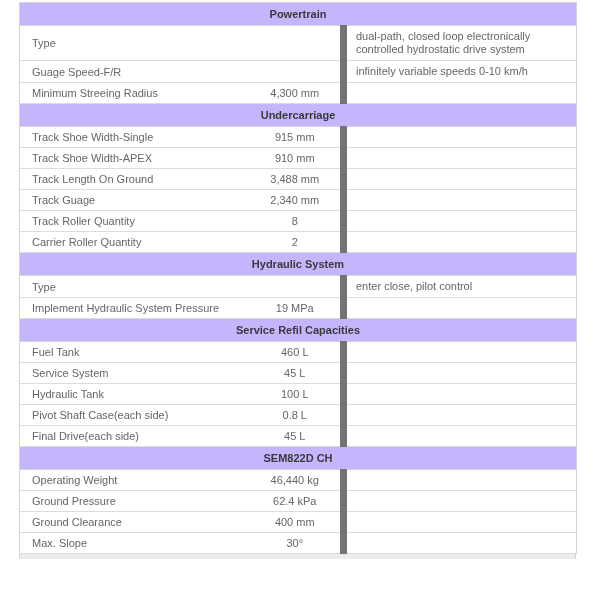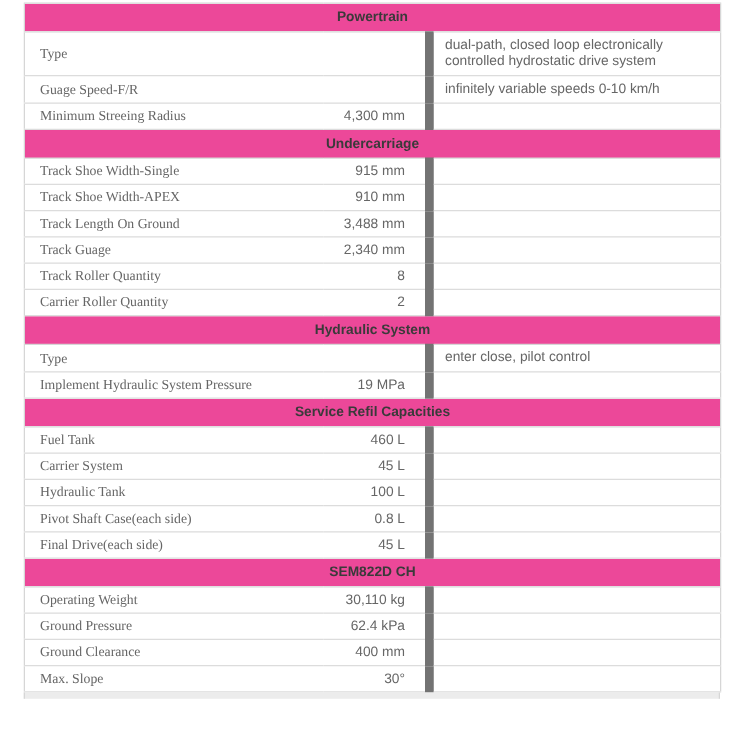--- a/index.html
+++ b/index.html
@@ -19,40 +19,39 @@
     font-size: 11px;
     color: #666666;
     border: 1px solid #d6d6d6;
   }
   .spec-table td {
     border-bottom: 1px solid #dcdcdc;
     vertical-align: middle;
     overflow: hidden;
   }
   tr.section-row td {
-    background: #ec4899;
+    background: #c4b5fd;
     color: #3a3a3a;
     font-weight: bold;
     text-align: center;
     height: 20px;
     border-bottom: 1px solid #d6d6d6;
     border-top: 1px solid #d6d6d6;
   }
   tr.spec-row {
     height: 21px;
   }
   td.label-cell {
     padding-left: 12px;
     padding-right: 4px;
-    font-family: Liberation Serif, serif;
   }
   td.value-cell {
     padding-left: 7px;
     padding-right: 16px;
-    text-align: right;
+    text-align: center;
   }
   td.detail-cell {
     border-left: 7px solid #737373;
     padding-left: 9px;
     padding-right: 3px;
     line-height: 13px;
   }
   td.detail-cell .detail-text {
     display: block;
     padding: 3px 0;
@@ -166,21 +165,21 @@
         <td colspan="3">Service Refil Capacities</td>
       </tr>
       <tr class="spec-row">
         <td class="label-cell">Fuel Tank</td>
         <td class="value-cell">460 L</td>
         <td class="detail-cell">
           <span class="detail-text"></span>
         </td>
       </tr>
       <tr class="spec-row">
-        <td class="label-cell">Carrier System</td>
+        <td class="label-cell">Service System</td>
         <td class="value-cell">45 L</td>
         <td class="detail-cell">
           <span class="detail-text"></span>
         </td>
       </tr>
       <tr class="spec-row">
         <td class="label-cell">Hydraulic Tank</td>
         <td class="value-cell">100 L</td>
         <td class="detail-cell">
           <span class="detail-text"></span>
@@ -198,21 +197,21 @@
         <td class="value-cell">45 L</td>
         <td class="detail-cell">
           <span class="detail-text"></span>
         </td>
       </tr>
       <tr class="section-row">
         <td colspan="3">SEM822D CH</td>
       </tr>
       <tr class="spec-row">
         <td class="label-cell">Operating Weight</td>
-        <td class="value-cell">30,110 kg</td>
+        <td class="value-cell">46,440 kg</td>
         <td class="detail-cell">
           <span class="detail-text"></span>
         </td>
       </tr>
       <tr class="spec-row">
         <td class="label-cell">Ground Pressure</td>
         <td class="value-cell">62.4 kPa</td>
         <td class="detail-cell">
           <span class="detail-text"></span>
         </td>

